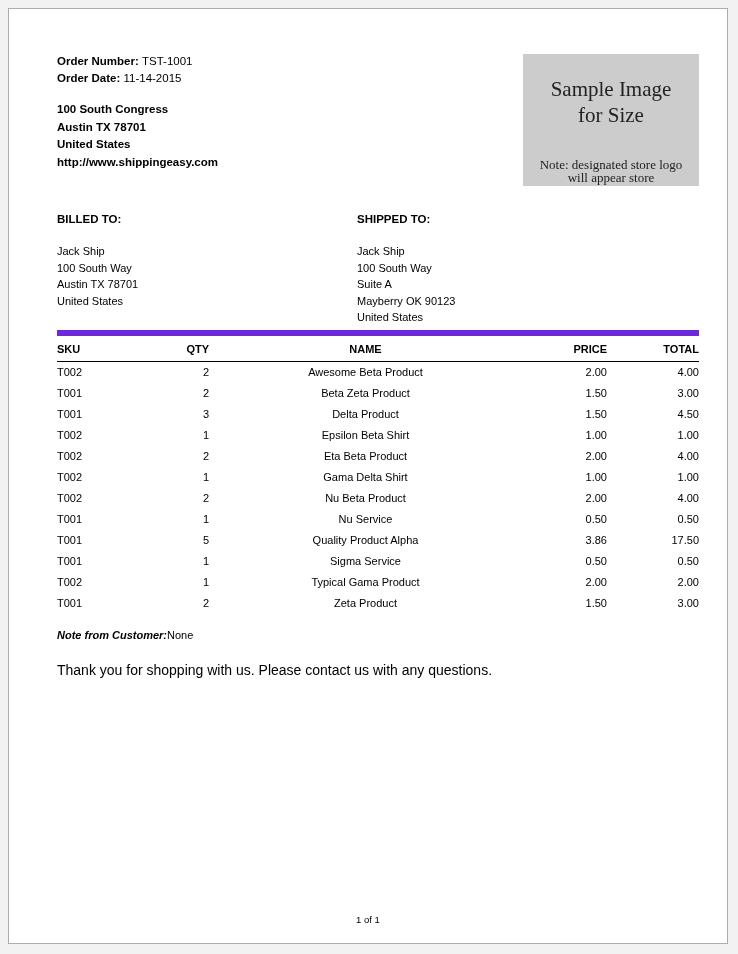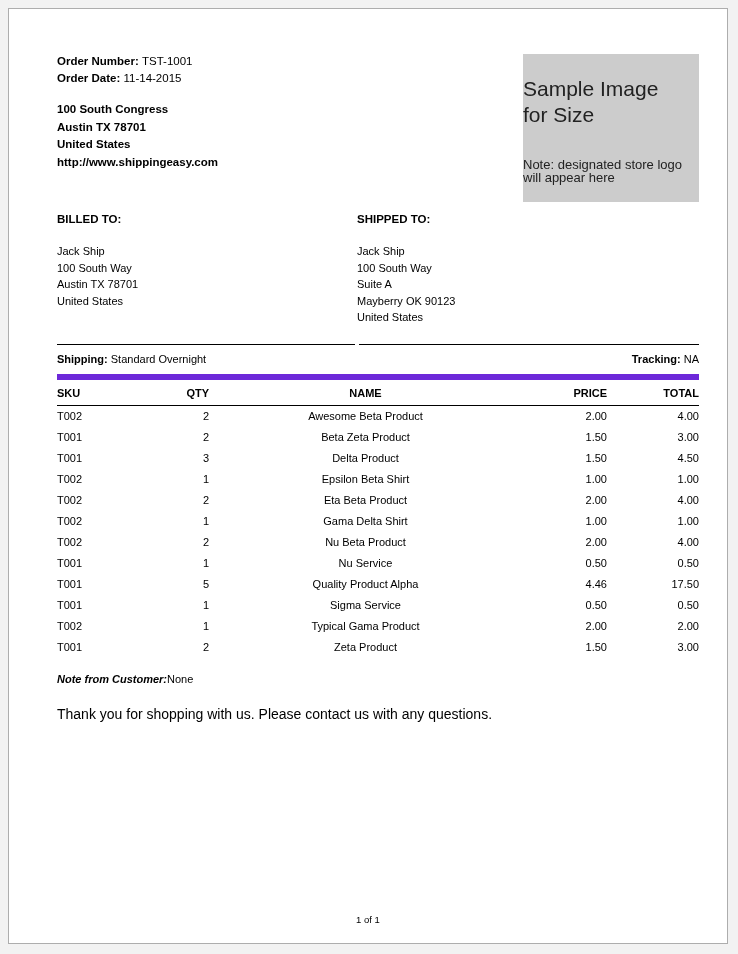--- a/index.html
+++ b/index.html
@@ -44,24 +44,25 @@
     margin-top: 15px;
     font-size: 11.5px;
     line-height: 17.5px;
     font-weight: bold;
   }
   #logo-box {
     position: absolute;
     left: 466px;
     top: 1px;
     width: 176px;
-    height: 148px;
+    height: 132px;
     background: #cccccc;
     box-sizing: border-box;
-    text-align: left;
+    text-align: center;
+    font-family: Liberation Serif, serif;
   }
   #logo-title {
     padding-top: 22px;
     font-size: 21px;
     line-height: 26px;
     color: #222222;
     font-weight: normal;
   }
   #logo-note {
     margin-top: 31px;
@@ -181,21 +182,21 @@
 <div id="page">
   <div id="sheet">
 
     <div id="logo-box">
       <div id="logo-title">
         <div>Sample Image</div>
         <div>for Size</div>
       </div>
       <div id="logo-note">
         <div>Note: designated store logo</div>
-        <div>will appear here</div>
+        <div>will appear store</div>
       </div>
     </div>
 
     <div class="order-meta">
       <div>
         <span>Order Number:</span>
         <span class="val">TST-1001</span>
       </div>
       <div>
         <span>Order Date:</span>
@@ -225,32 +226,20 @@
         <div class="addr-lines">
           <div>Jack Ship</div>
           <div>100 South Way</div>
           <div>Suite A</div>
           <div>Mayberry OK 90123</div>
           <div>United States</div>
         </div>
       </div>
     </div>
 
-    <div id="ship-band">
-      <div class="band-rule left"></div>
-      <div class="band-rule right"></div>
-      <div id="ship-text">
-        <span class="lbl-bold">Shipping:</span>
-        <span>Standard Overnight</span>
-      </div>
-      <div id="track-text">
-        <span class="lbl-bold">Tracking:</span>
-        <span>NA</span>
-      </div>
-    </div>
 
     <table id="items">
       <thead>
         <tr>
           <th class="c-sku">SKU</th>
           <th class="c-qty">QTY</th>
           <th class="c-name">NAME</th>
           <th class="c-price">PRICE</th>
           <th class="c-total">TOTAL</th>
         </tr>
@@ -309,21 +298,21 @@
           <td class="c-sku">T001</td>
           <td class="c-qty">1</td>
           <td class="c-name">Nu Service</td>
           <td class="c-price">0.50</td>
           <td class="c-total">0.50</td>
         </tr>
         <tr>
           <td class="c-sku">T001</td>
           <td class="c-qty">5</td>
           <td class="c-name">Quality Product Alpha</td>
-          <td class="c-price">4.46</td>
+          <td class="c-price">3.86</td>
           <td class="c-total">17.50</td>
         </tr>
         <tr>
           <td class="c-sku">T001</td>
           <td class="c-qty">1</td>
           <td class="c-name">Sigma Service</td>
           <td class="c-price">0.50</td>
           <td class="c-total">0.50</td>
         </tr>
         <tr>

